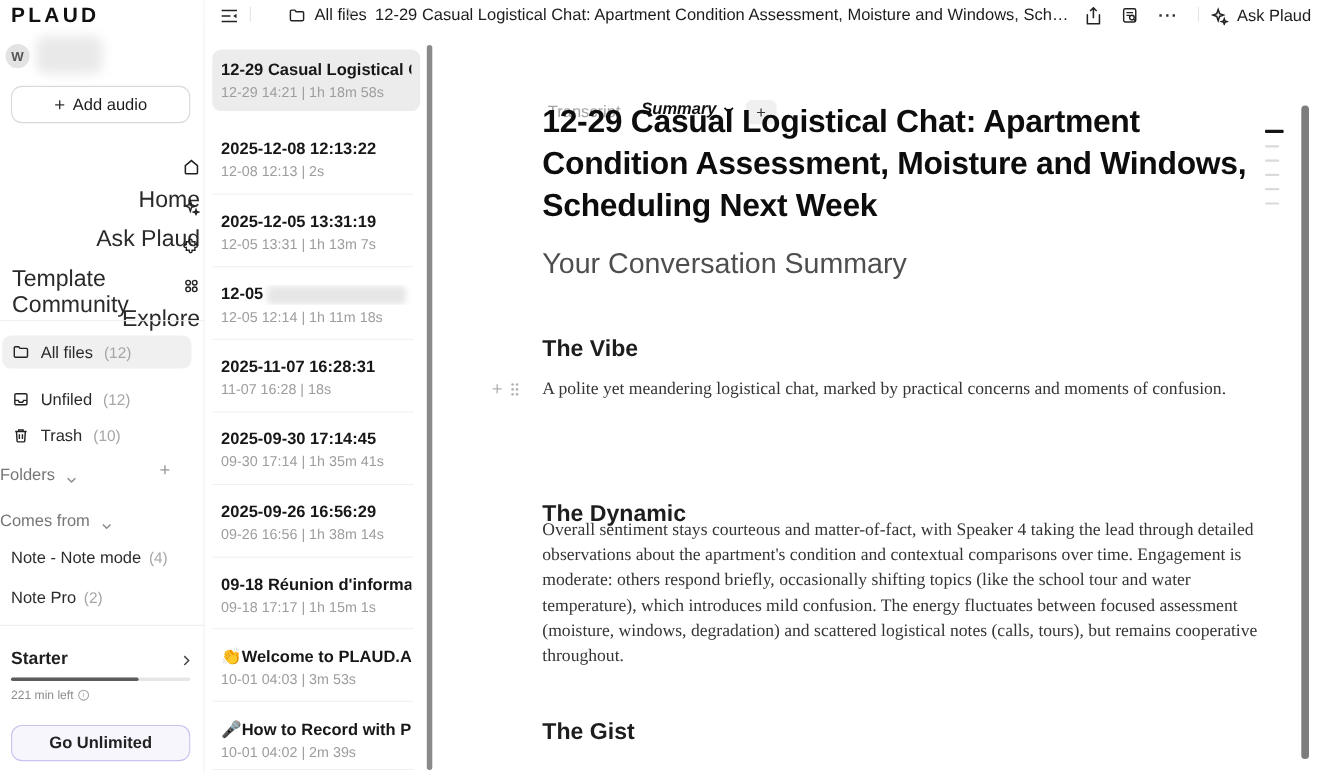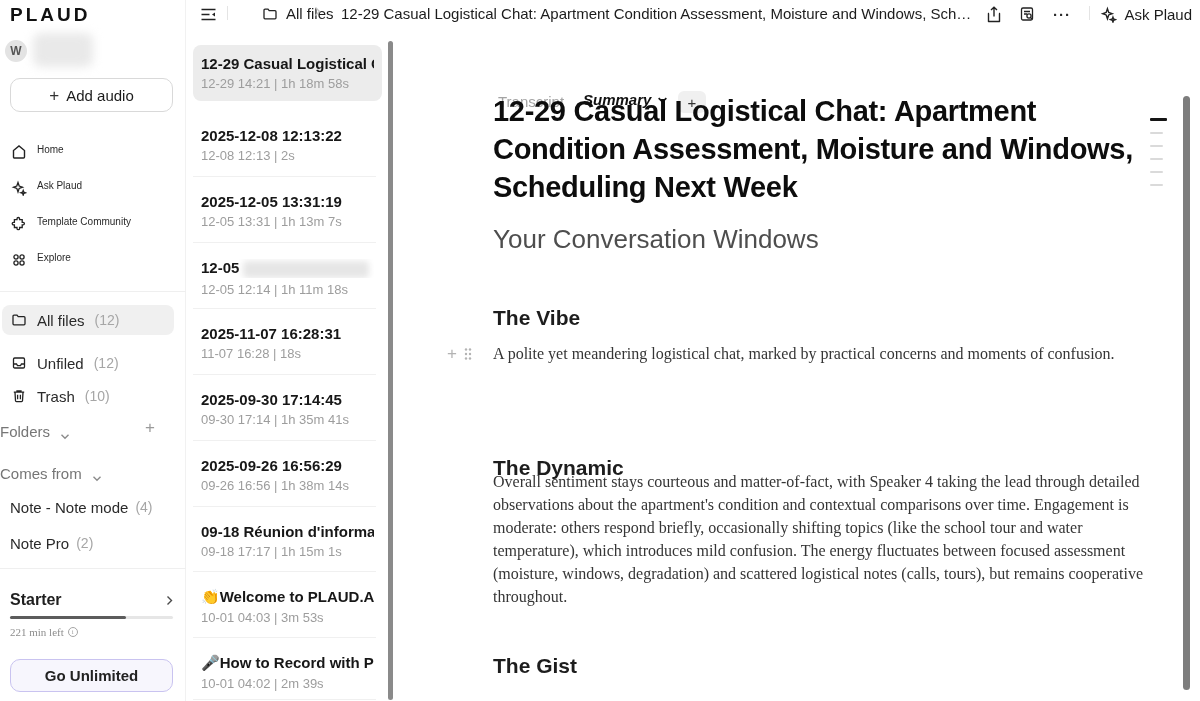--- a/index.html
+++ b/index.html
@@ -8,36 +8,36 @@
   #app { position:relative; width:1200px; height:701px; background:#fff; overflow:hidden; }
 
   
   .sidebar { position:absolute; left:0; top:0; width:186px; height:701px; background:#fff; border-right:1px solid #f1f1f1; }
   .logo { position:absolute; left:10px; top:4px; font-size:19px; font-weight:700; letter-spacing:3px; color:#111; }
   .avatar { position:absolute; left:5px; top:40px; width:22px; height:22px; border-radius:50%; background:#e3e3e3; color:#555; font-size:12px; font-weight:700; display:flex; align-items:center; justify-content:center; }
   .user-name-blur { position:absolute; left:33px; top:33px; width:60px; height:34px; border-radius:8px; background:#e9e9e9; filter:blur(5px); }
   .add-audio { position:absolute; left:10px; top:78px; width:163px; height:34px; border:1px solid #d9d9d9; border-radius:10px; background:#fff; display:flex; align-items:center; justify-content:center; gap:7px; font-size:15px; color:#1b1b1b; cursor:pointer; font-family:inherit; }
   .add-audio .plus-glyph { font-size:17px; color:#333; line-height:1; }
 
-  .nav-item { position:absolute; left:4px; width:178px; height:28px; display:flex; align-items:flex-start; gap:10px; padding-left:7px; font-size:10px; color:#2a2a2a; border-radius:8px; cursor:pointer; }
+  .nav-item { position:absolute; left:4px; width:178px; height:28px; display:flex; align-items:flex-end; gap:10px; padding-left:7px; font-size:21px; color:#2a2a2a; border-radius:8px; cursor:pointer;flex-direction:column; }
   .nav-item svg { flex:0 0 auto; }
   .sb-divider { position:absolute; left:0; width:186px; height:1px; background:#efefef; }
 
   .lib-item { position:absolute; left:2px; width:172px; height:30px; display:flex; align-items:center; gap:10px; padding-left:9px; font-size:15px; color:#2a2a2a; border-radius:8px; cursor:pointer; }
   .lib-item.selected { background:#f0f0f0; }
   .count { color:#a6a6a6; font-size:14px; }
 
   .group-row { position:absolute; left:0; width:163px; height:22px; display:flex; align-items:flex-end; gap:10px; font-size:15px; color:#767676; cursor:pointer; }
   .group-plus { position:absolute; right:2px; top:-1px; width:22px; height:22px; border:none; background:transparent; color:#9a9a9a; font-size:17px; cursor:pointer; }
   .tag-item { position:absolute; left:10px; width:166px; height:22px; display:flex; align-items:center; gap:7px; font-size:15px; color:#2a2a2a; cursor:pointer; }
 
   .plan-row { position:absolute; left:10px; top:591px; width:163px; display:flex; align-items:center; justify-content:space-between; font-size:16px; font-weight:600; color:#1f1f1f; cursor:pointer; }
   .progress-track { position:absolute; left:10px; top:616px; width:163px; height:3px; border-radius:2px; background:#e6e6e6; }
   .progress-fill { height:3px; border-radius:2px; background:#5c5c5c; }
-  .min-left { position:absolute; left:10px; top:626px; font-size:11px; color:#8d8d8d; display:flex; align-items:center; gap:4px;font-family:Liberation Serif, serif; }
+  .min-left { position:absolute; left:10px; top:626px; font-size:11px; color:#8d8d8d; display:flex; align-items:center; gap:4px; }
   .info-dot { width:10px; height:10px; border:1px solid #a5a5a5; border-radius:50%; font-size:7px; color:#a5a5a5; display:inline-flex; align-items:center; justify-content:center; font-style:normal; }
   .go-unlimited { position:absolute; left:10px; top:659px; width:163px; height:33px; border:1.5px solid #c9c3f0; border-radius:10px; background:#f7f6fd; font-size:15px; font-weight:600; color:#222; cursor:pointer; font-family:inherit; }
 
   
   .listpanel { position:absolute; left:187px; top:0; width:210px; height:701px; background:#fff; }
   .file-item { position:absolute; left:6px; width:189px; padding:7px 8px; cursor:pointer; border-radius:8px; }
   .file-item .t { font-size:15px; font-weight:600; color:#171717; white-space:nowrap; overflow:hidden; }
   .file-item .m { font-size:13px; color:#9d9d9d; margin-top:4px; white-space:nowrap; }
   .file-item.selected { background:#ececec; padding:10px 8px; }
   .redact-blur { display:inline-block; vertical-align:middle; width:126px; height:17px; margin-left:4px; border-radius:4px; background:#e6e6e6; filter:blur(3px); }
@@ -327,21 +327,21 @@
         <span>
             <svg width="11" height="8" viewBox="0 0 10 7" fill="none" stroke="#111" stroke-width="1.5">
               <path d="M1.5 1.8 5 5.2l3.5-3.4"></path>
             </svg>
           </span>
       </span>
       <button class="tab-add">+</button>
     </div>
 
     <h1 class="doc-title">12-29 Casual Logistical Chat: Apartment Condition Assessment, Moisture and Windows, Scheduling Next Week</h1>
-    <h2 class="doc-subtitle">Your Conversation Windows</h2>
+    <h2 class="doc-subtitle">Your Conversation Summary</h2>
 
     <h3 class="sec-heading" style="top:306px">The Vibe</h3>
     <div class="block-controls">
       <span class="bc-plus">+</span>
       <span class="bc-handle">
           <svg width="10" height="14" viewBox="0 0 10 14" fill="#b3b3b3">
             <circle cx="3" cy="2.5" r="1.2"></circle>
             <circle cx="7" cy="2.5" r="1.2"></circle>
             <circle cx="3" cy="7" r="1.2"></circle>
             <circle cx="7" cy="7" r="1.2"></circle>

